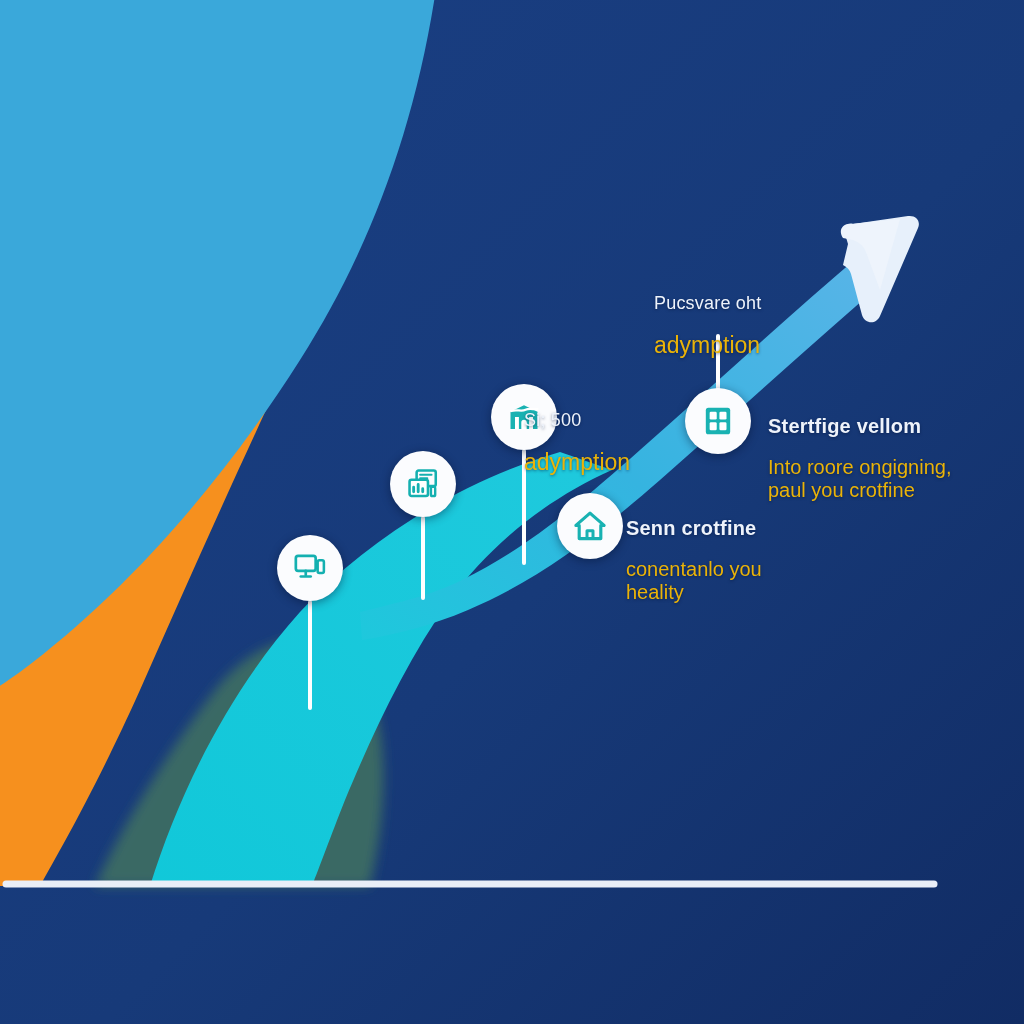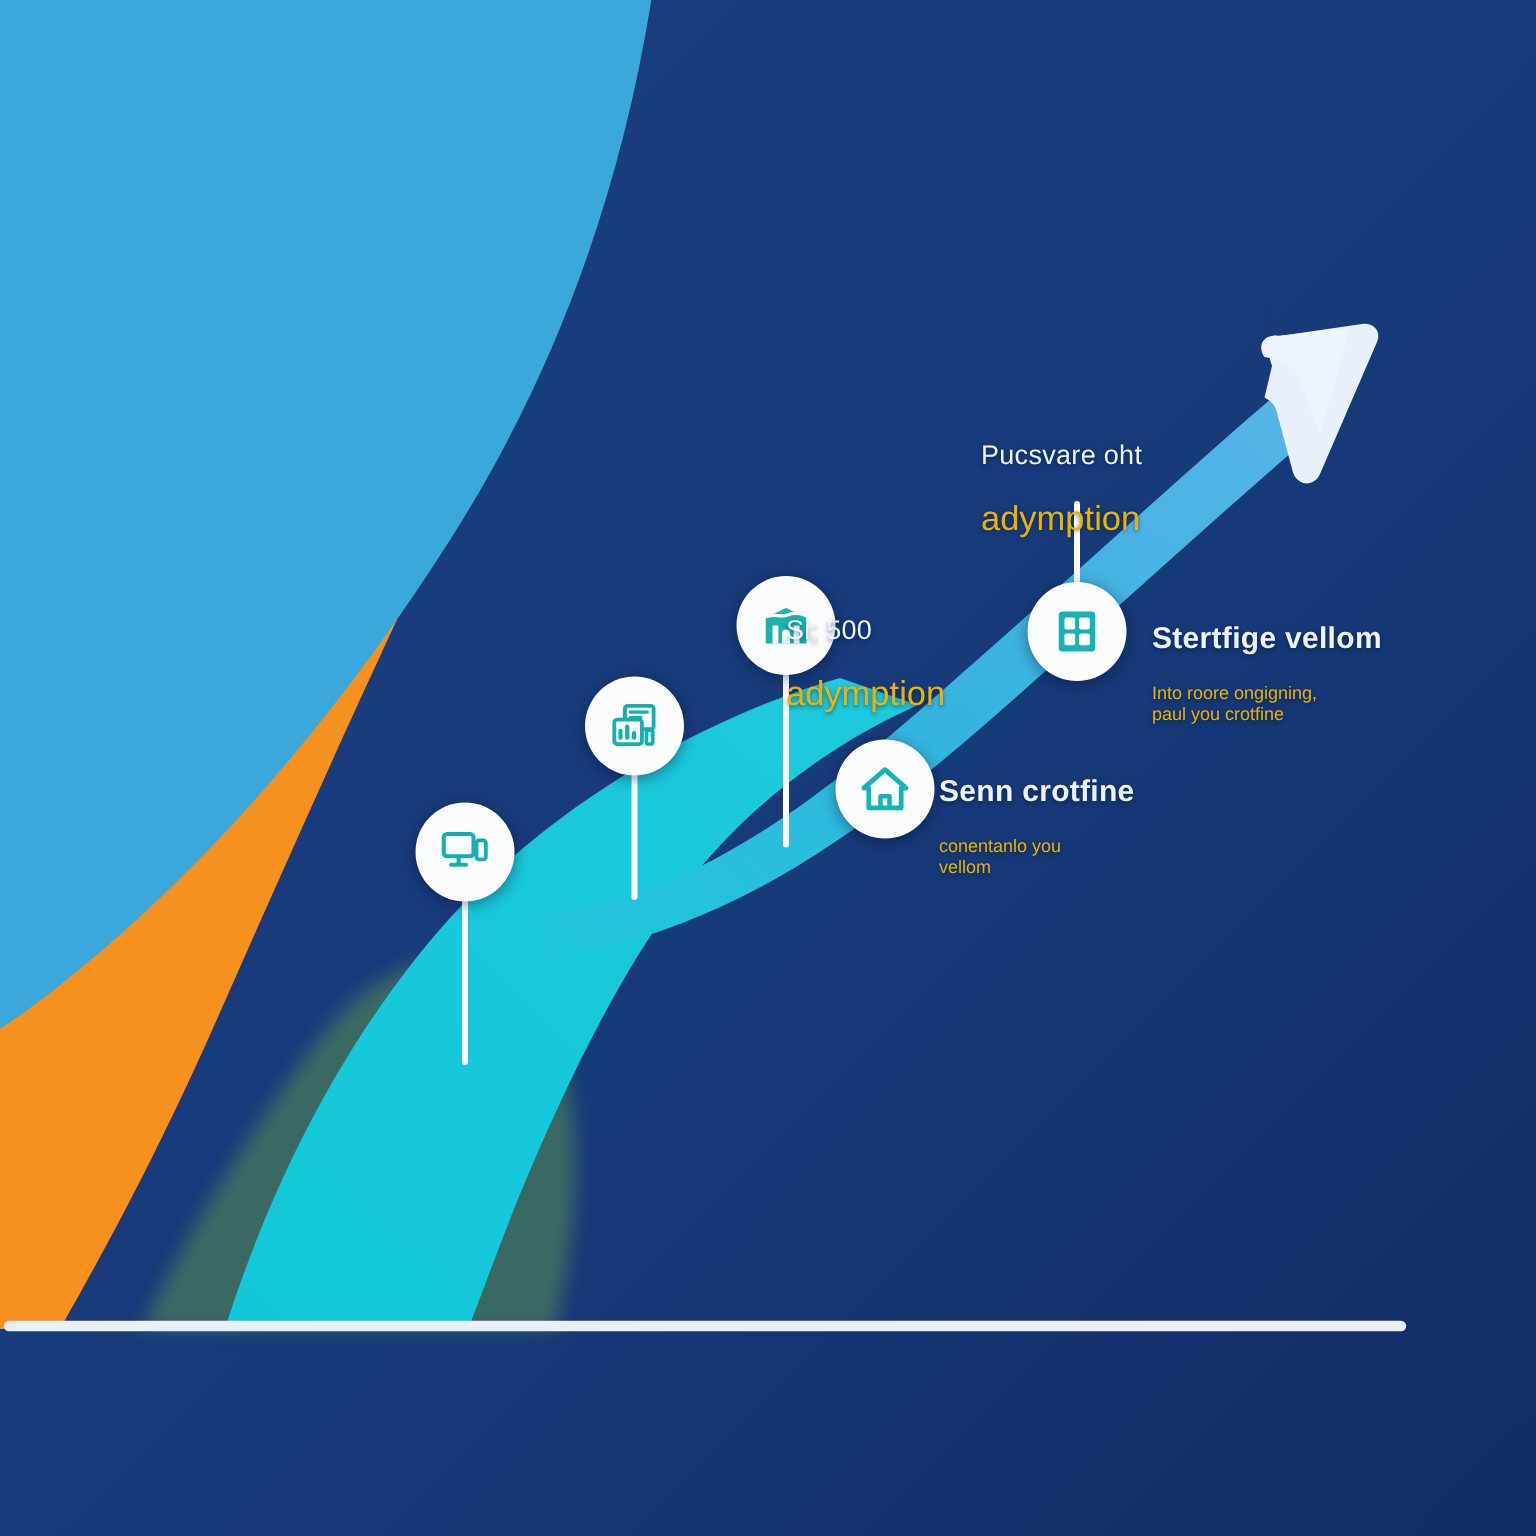--- a/index.html
+++ b/index.html
@@ -60,21 +60,21 @@
   }
   .label .l2 {
     font-size: 18px;
     font-weight: normal;
     display: block;
     color: #eab308;
   }
   .label.big .l1 { font-size: 18px; font-weight: normal; }
   .label.big .l2 { font-size: 23px; font-weight: normal; }
   .label.tight .l1 { font-size: 20px; font-weight: bold; }
-  .label.tight .l2 { font-size: 12px; }
+  .label.tight .l2 { font-size: 20px; }
 </style>
 </head>
 <body>
 
 <div id="stage">
 
   <svg class="layer" viewBox="0 0 1024 1024" preserveAspectRatio="none">
     <defs>
       <linearGradient id="gNavy" x1="0" y1="0" x2="1" y2="1">
         <stop offset="0%" stop-color="#1a3f84"></stop>
@@ -200,21 +200,21 @@
   </div>
 
   <div class="label big" style="left:524px; top:391px;">
     <span class="l1">Si; 500</span>
     <span class="l2">adymption</span>
   </div>
 
   <div class="label tight" style="left:626px; top:498px;">
     <span class="l1">Senn crotfine</span>
     <span class="l2">conentanlo you
-vellom</span>
+heality</span>
   </div>
 
   <div class="label tight" style="left:757px; top:396px;margin-left:11px;">
     <span class="l1">Stertfige vellom</span>
     <span class="l2">Into roore ongigning,
 paul you crotfine</span>
   </div>
 
   <div class="label big" style="left:654px; top:274px;">
     <span class="l1">Pucsvare oht</span>

